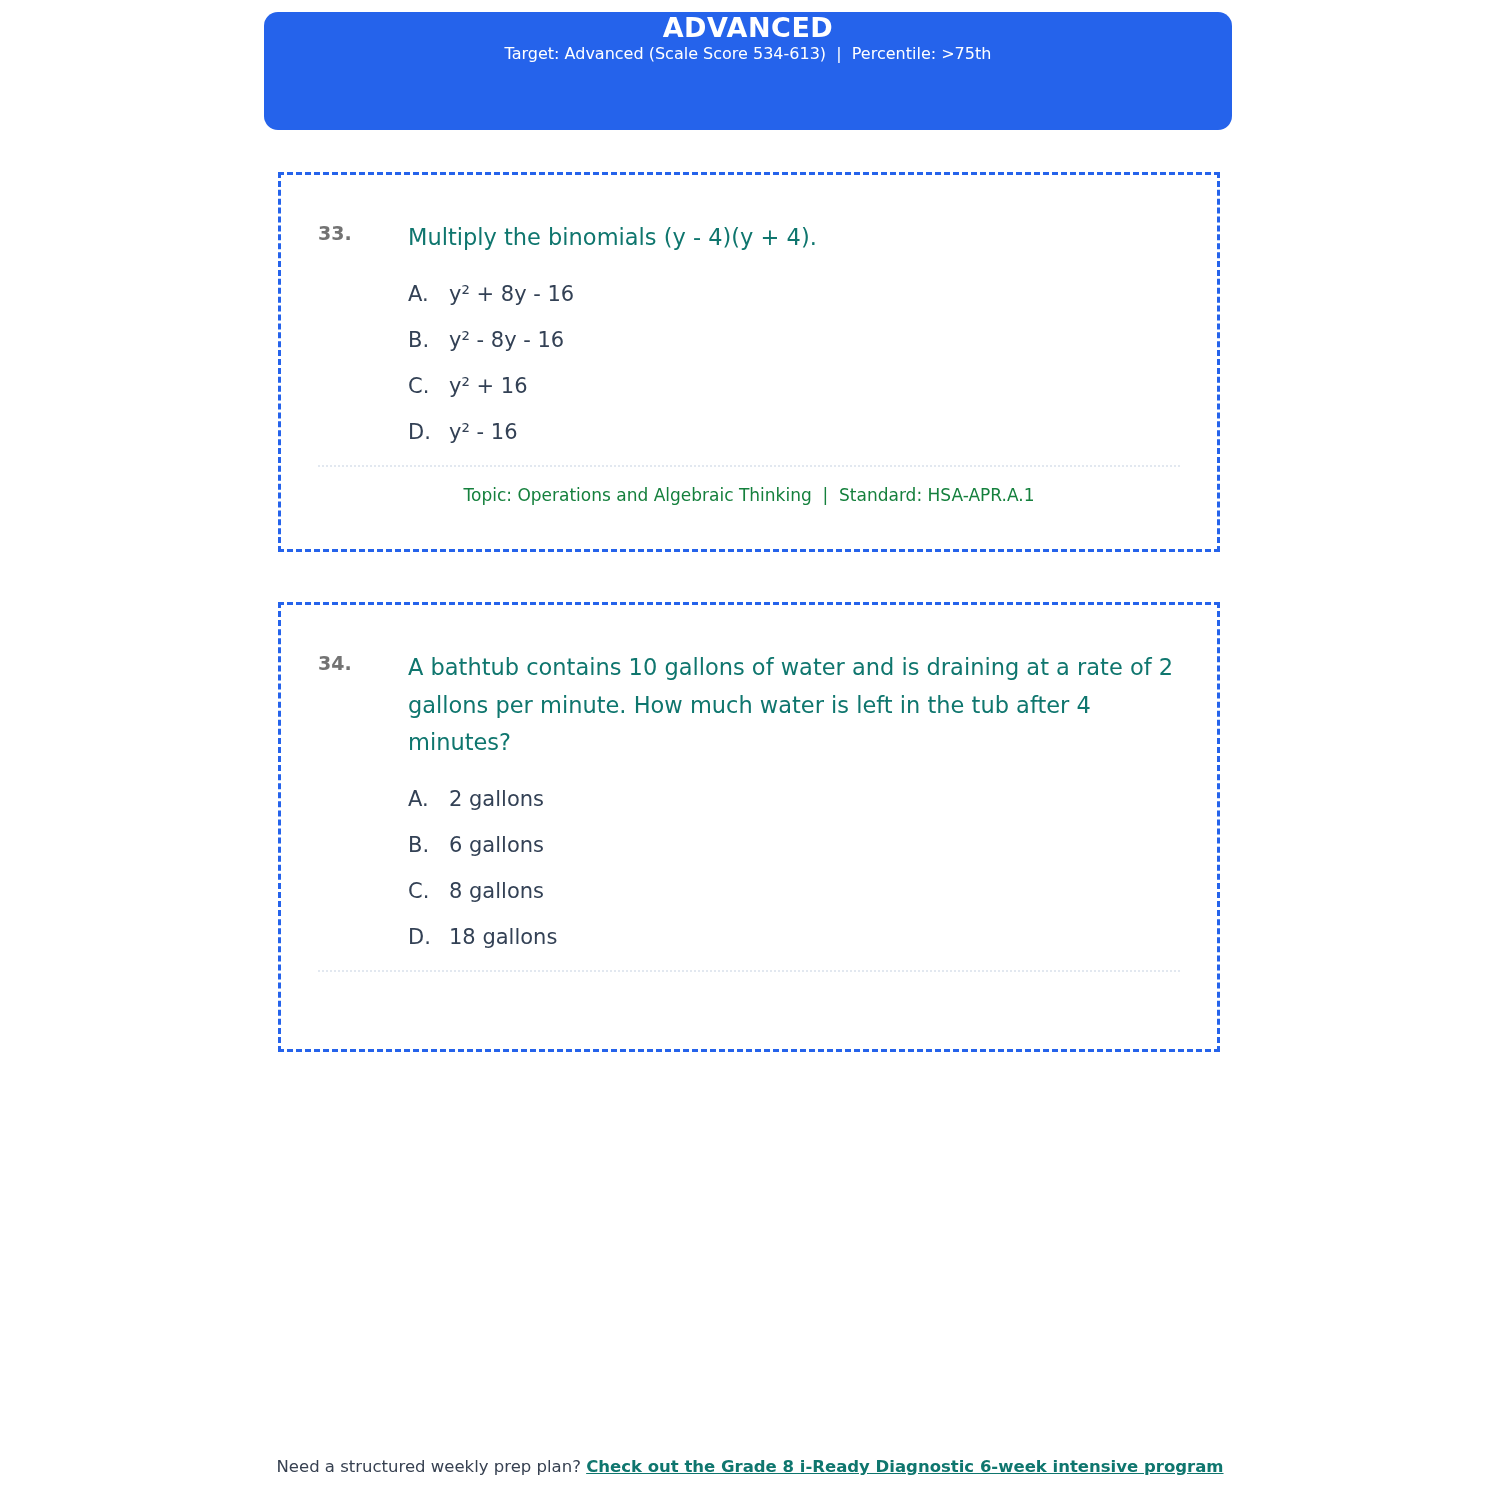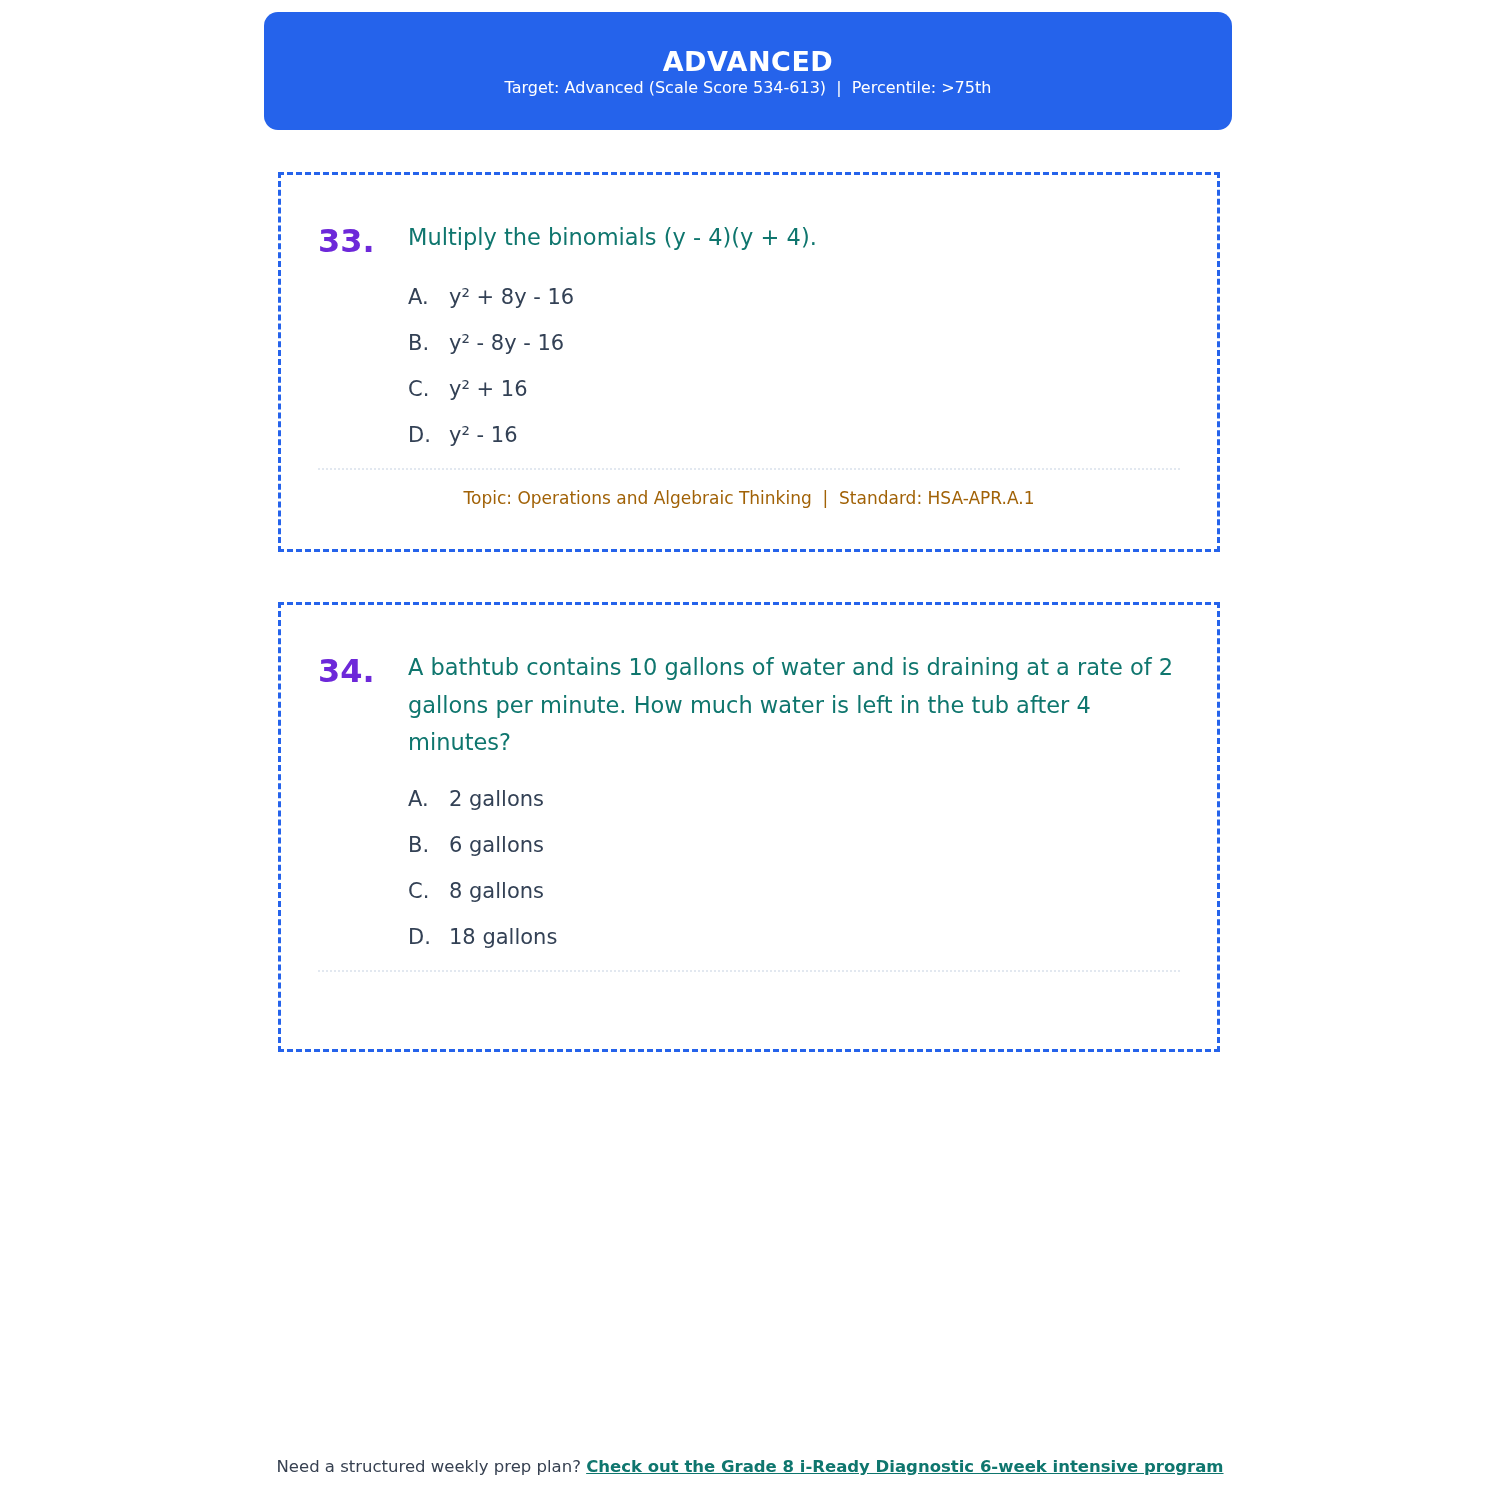--- a/index.html
+++ b/index.html
@@ -12,43 +12,43 @@
   }
 
   
   .banner {
     position: absolute; left: 264px; top: 12px;
     width: 968px; height: 118px;
     background: #2563eb;
     border-radius: 14px;
     color: #ffffff;
     display: flex; flex-direction: column;
-    align-items: center; justify-content: center;
+    align-items: center; justify-content: flex-start;
     gap: 1px;
   }
   .banner-title { font-size: 27px; font-weight: 700; letter-spacing: 0.5px; }
   .banner-sub { font-size: 16px; }
 
   
   .card {
     position: absolute; left: 278px;
     width: 942px;
     background: #ffffff;
     border: 3px dashed #2563eb;
     padding: 0 37px;
     overflow: hidden;
   }
   .card-q33 { top: 172px; height: 380px; }
   .card-q34 { top: 602px; height: 450px; }
 
   .q-row { display: flex; margin-top: 44px; }
   .q-num {
     flex: 0 0 90px;
-    font-size: 32px; font-weight: 700;
-    color: #6d28d9;
+    font-size: 19px; font-weight: 700;
+    color: #737373;
     padding-top: 3px;
   }
   .q-text {
     font-size: 22.5px;
     color: #0f766e;
     line-height: 37.5px;
     flex: 1;
   }
 
   .options { list-style: none; margin: 24px 0 0 90px; }
@@ -59,21 +59,21 @@
     line-height: 26px;
     margin-bottom: 20px;
   }
   .opt-letter { flex: 0 0 41px; }
 
   .sep { border-top: 2px dotted #e2e8f0; margin-top: 10px; }
   .meta {
     margin-top: 18px;
     text-align: center;
     font-size: 17px;
-    color: #a16207;
+    color: #15803d;
   }
 
   
   .footer {
     position: absolute; left: 0; right: 0; top: 1457px;
     text-align: center;
     font-size: 16.5px;
     color: #374151;
   }
   .footer a {

